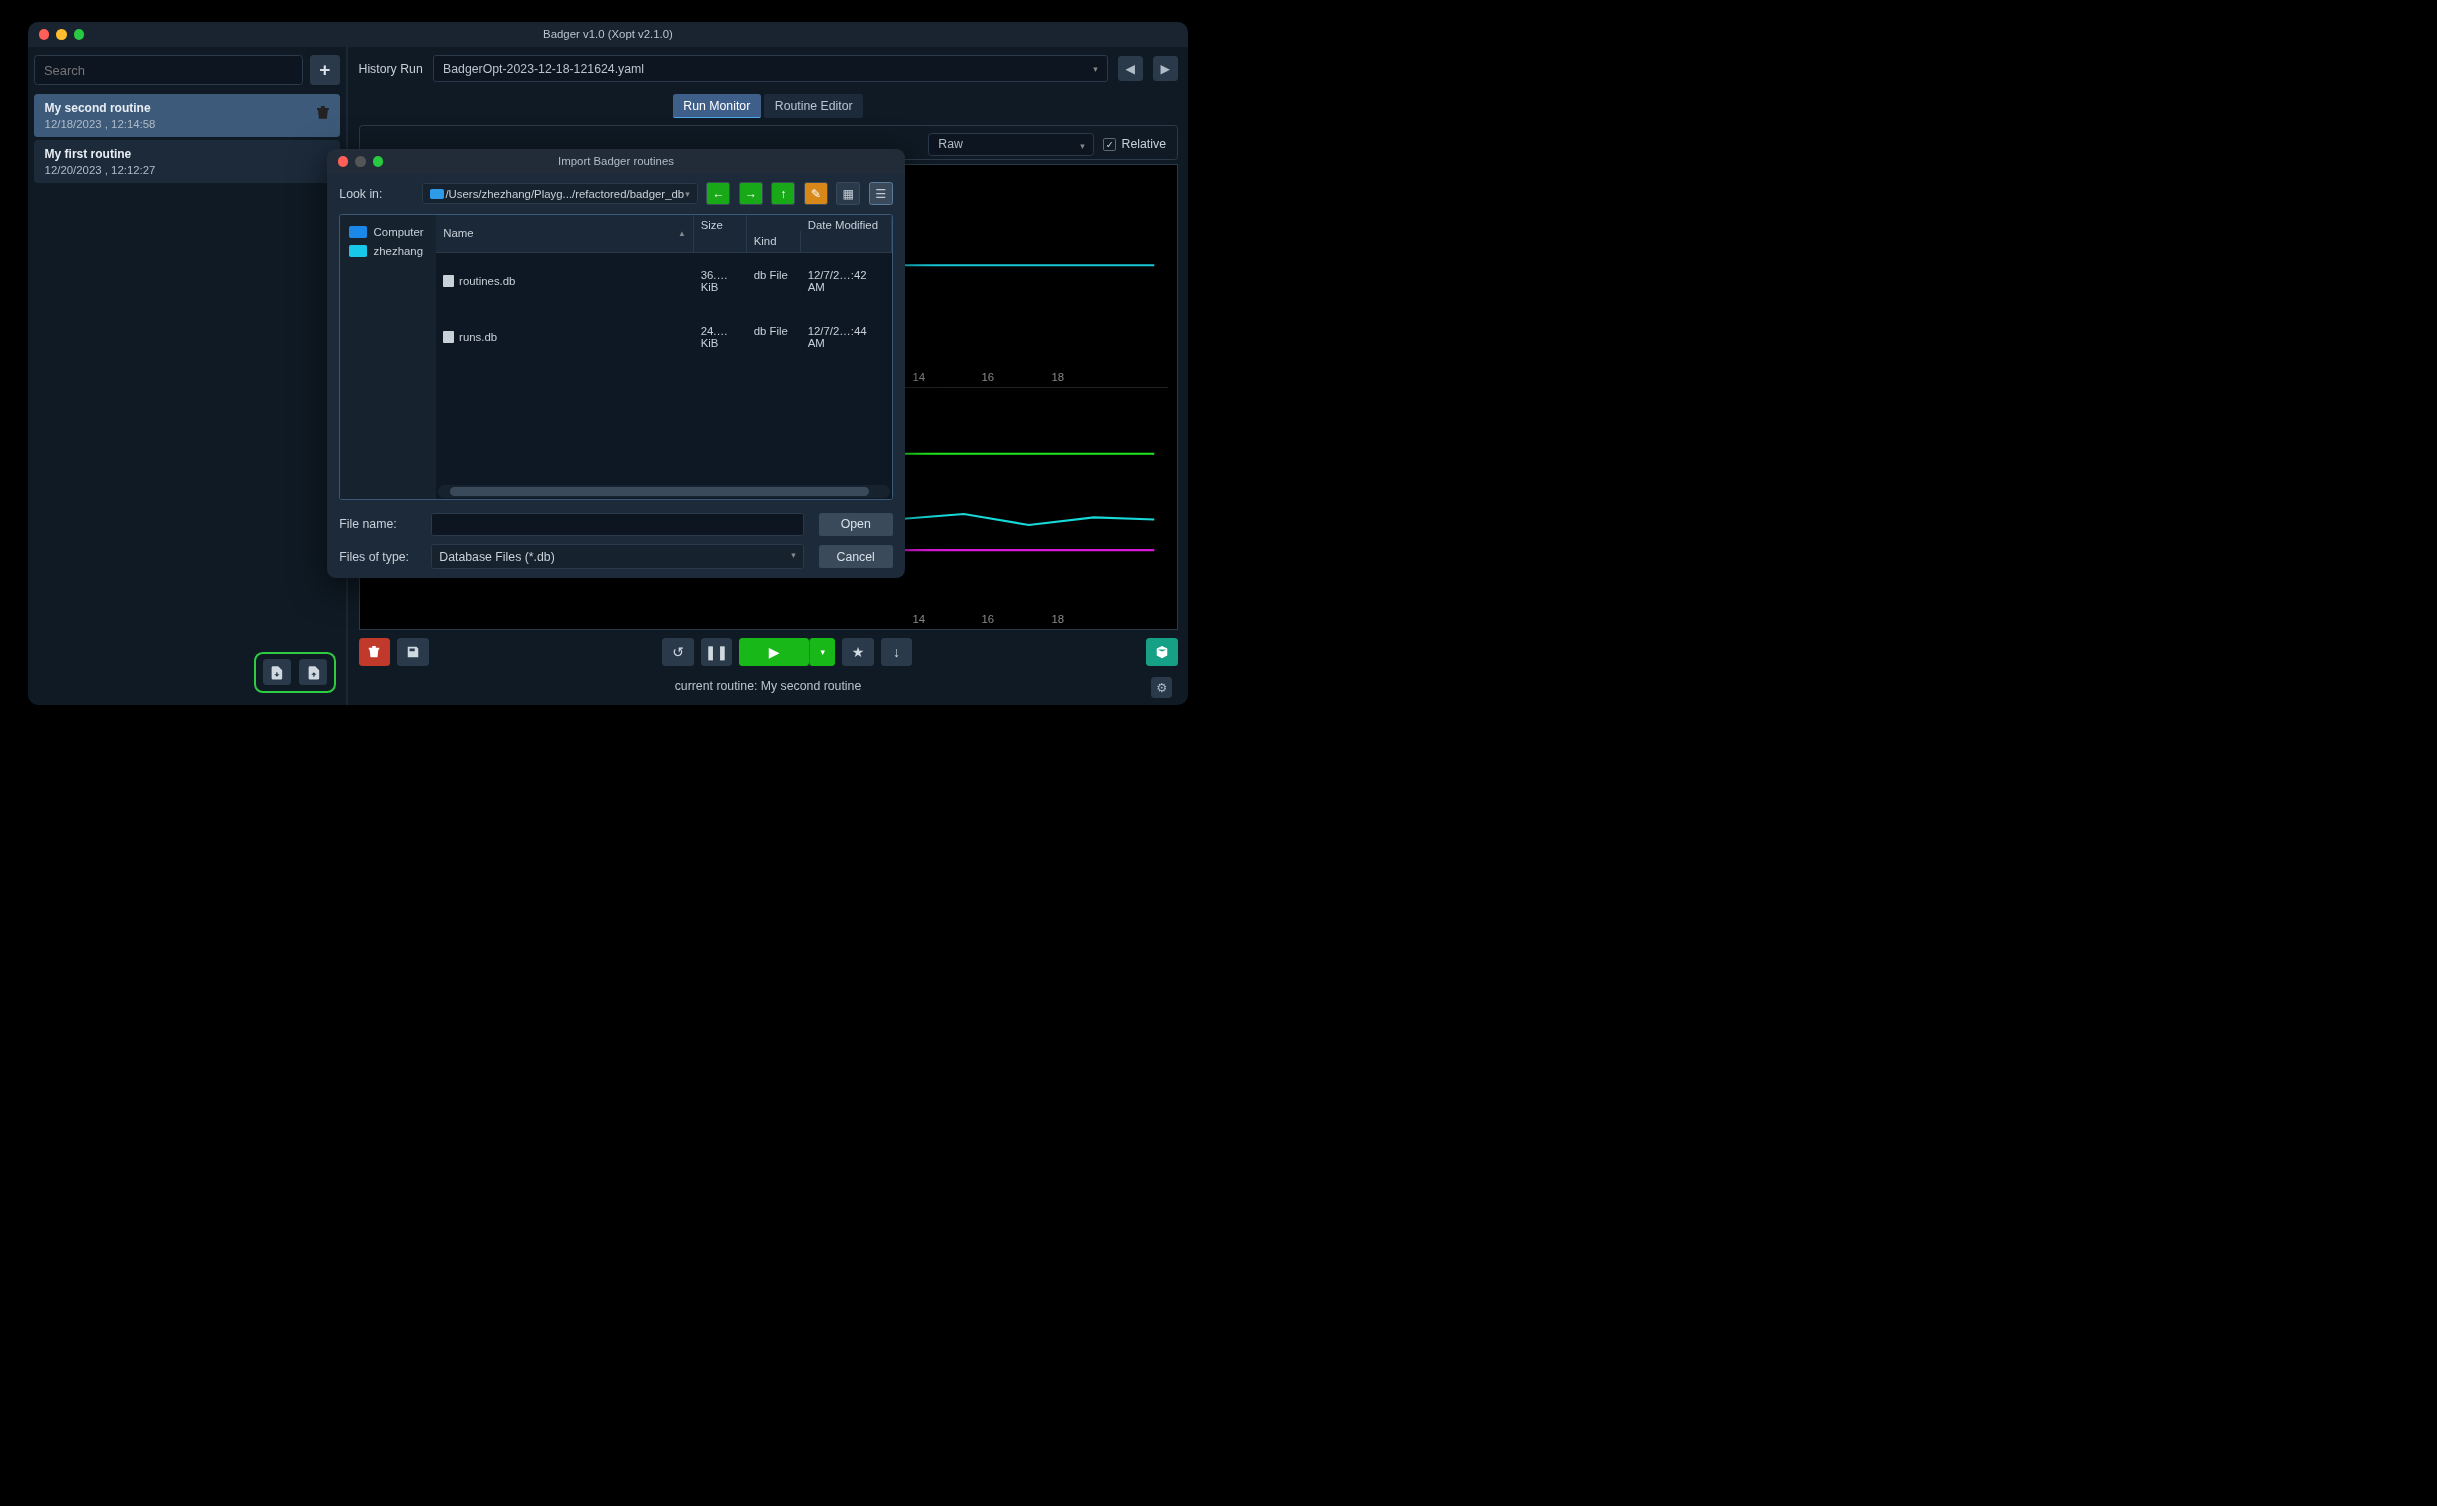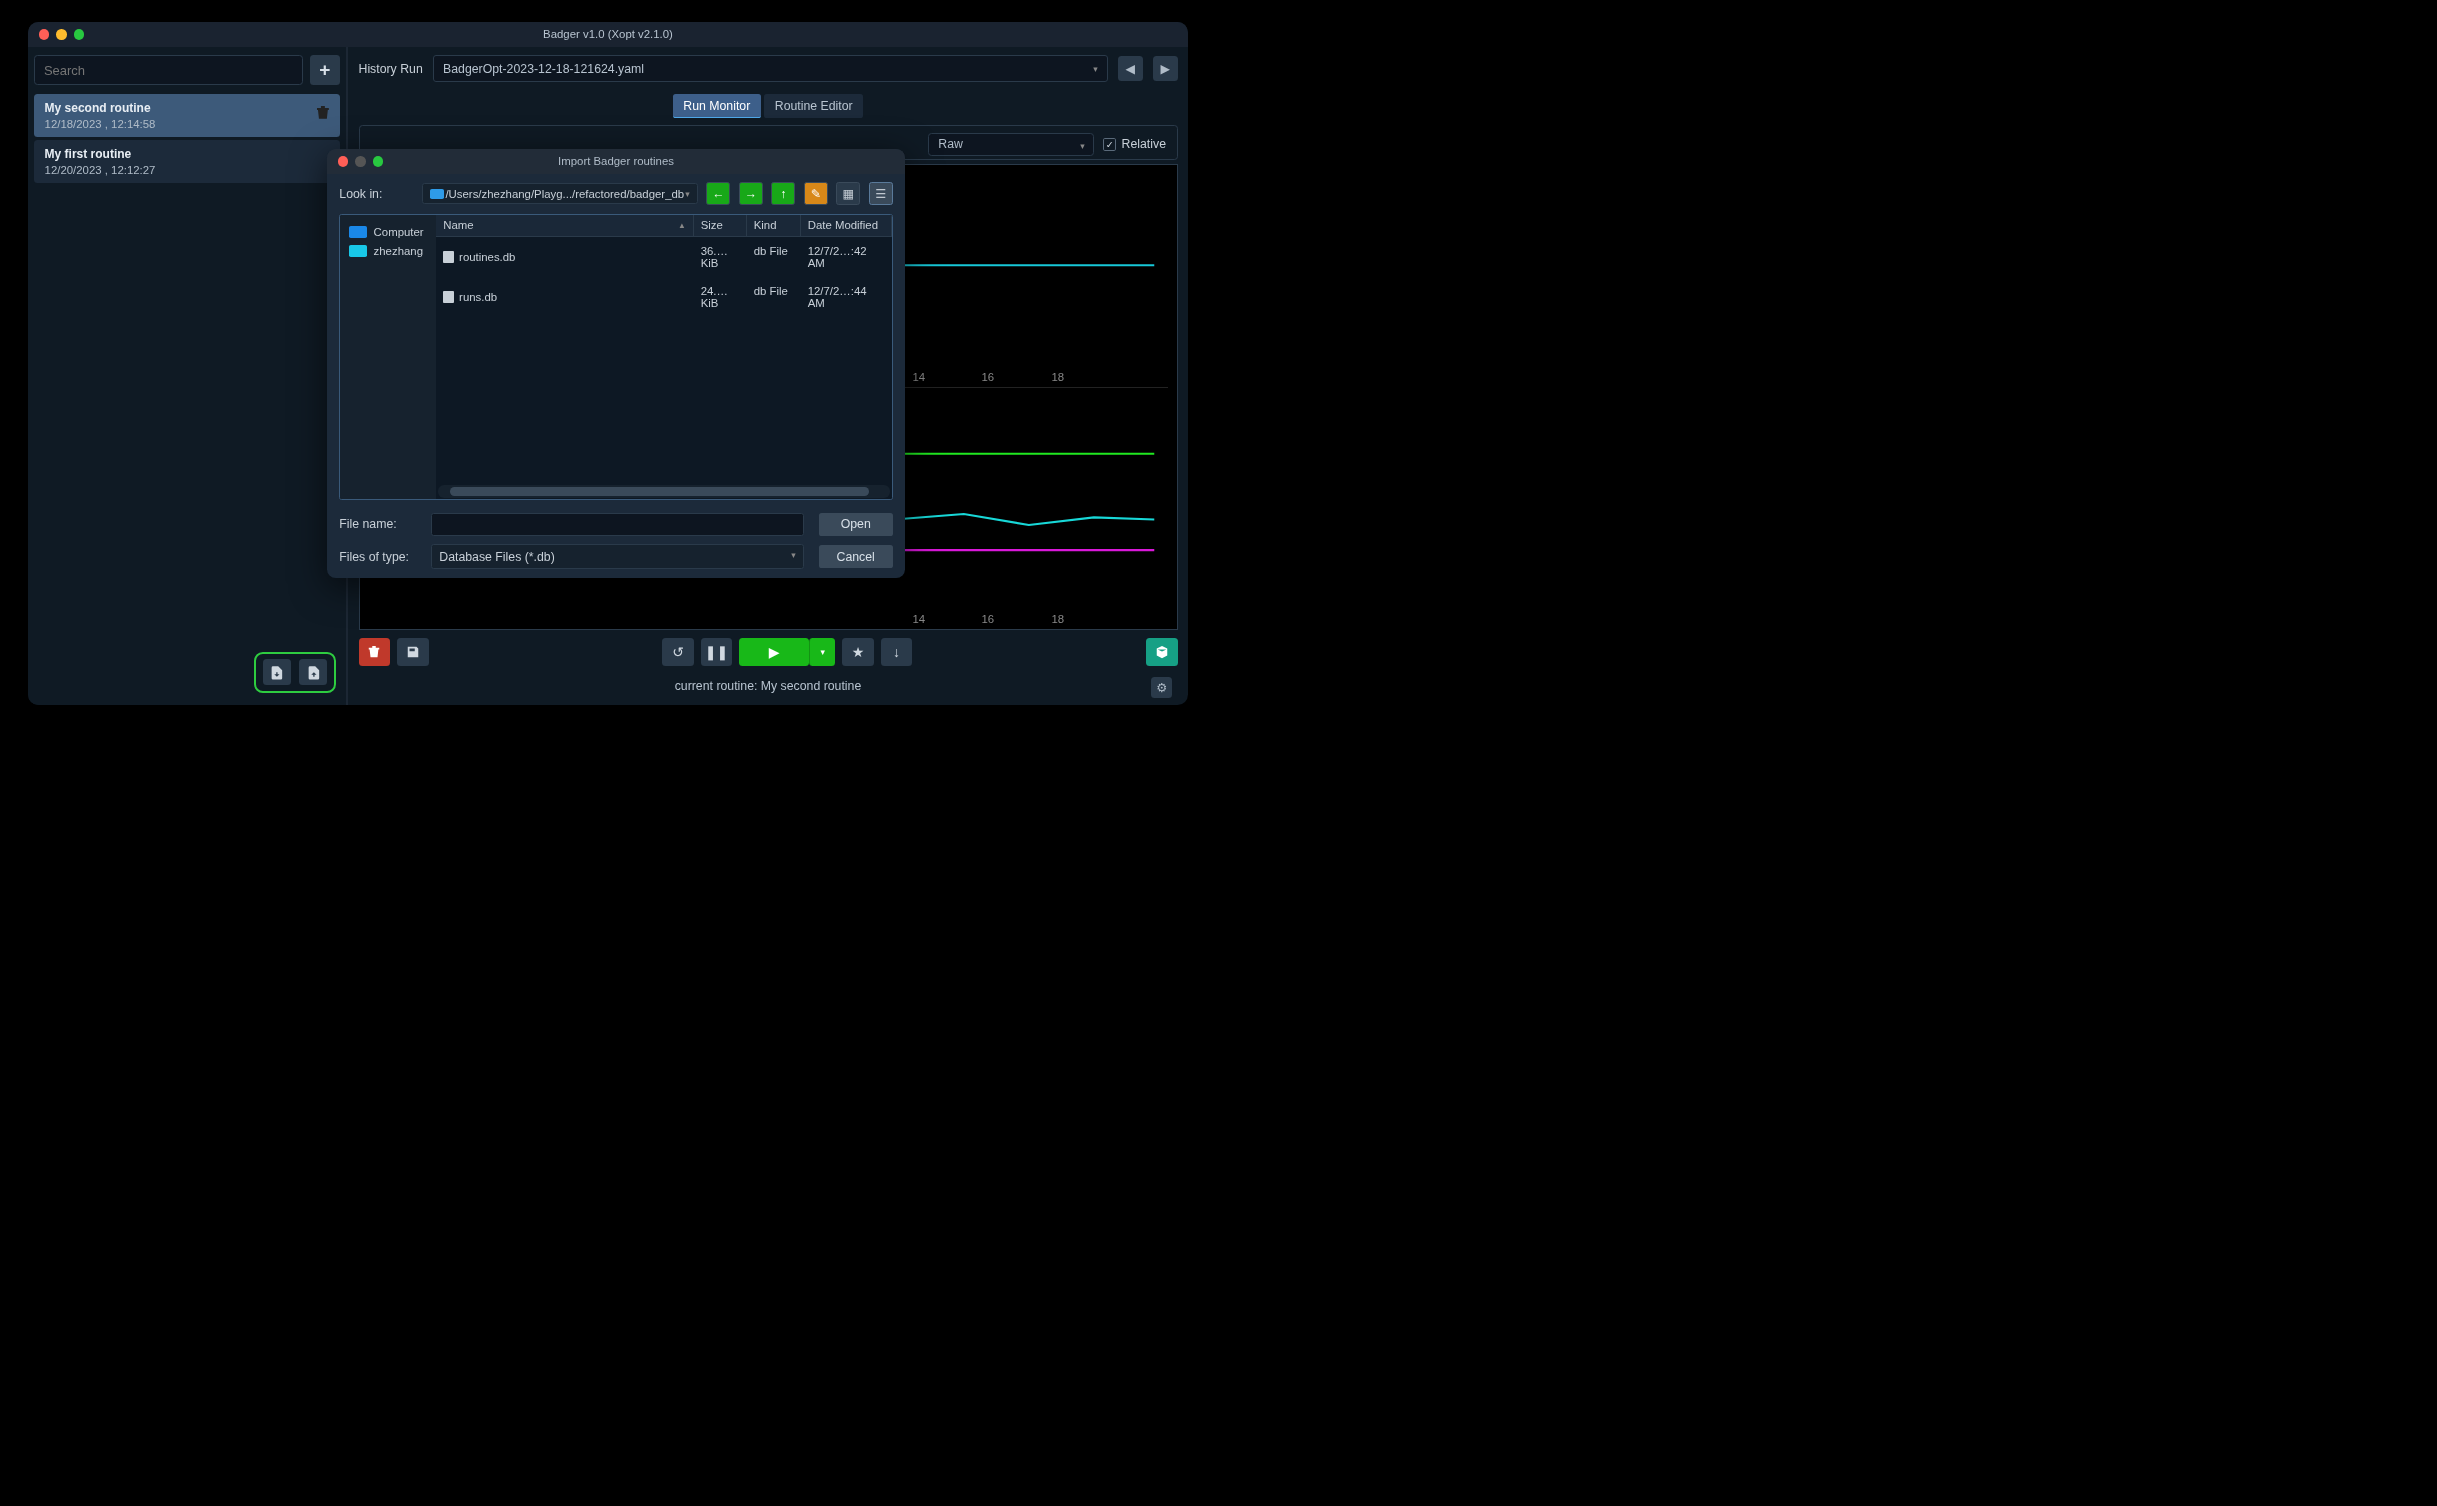--- a/index.html
+++ b/index.html
@@ -336,26 +336,26 @@
 .filelist-header {
   display: flex;
   background: #1a2838;
   border-bottom: 0.9px solid #2a3a4a;
   color: #c8d0d8;
   font-size: 11.4px;
 }
 .fh-cell { padding: 4.4px 7px; border-right: 0.9px solid #2a3a4a; }
 .fh-name { flex: 1; display: flex; align-items: center; justify-content: space-between; }
 .fh-size { width: 53px; }
-.fh-kind { width: 54px; }
+.fh-kind { width: 54px; margin-top: 16px; }
 .fh-date { width: 91px; }
 
 .file-row { display: flex; color: #c8d0d8; font-size: 11.4px; }
 .file-row:first-child { background: #16222e; }
-.fr-cell { padding: 8px 7px; }
+.fr-cell { padding: 16px 7px; }
 .fr-name { flex: 1; display: flex; align-items: center; gap: 5.3px; }
 .fr-size { width: 53px; }
 .fr-kind { width: 54px; }
 .fr-date { width: 91px; }
 .file-icon { width: 10.5px; height: 12.3px; background: #c8d0d8; border-radius: 0.9px; }
 
 .scrollbar {
   height: 12.3px;
   background: #16222e;
   margin: 1.8px;

